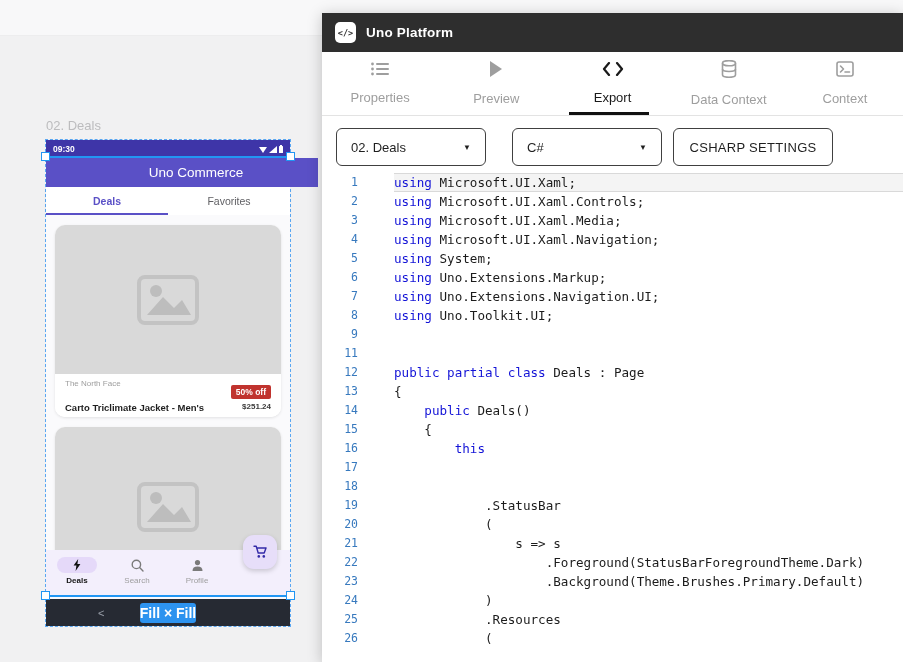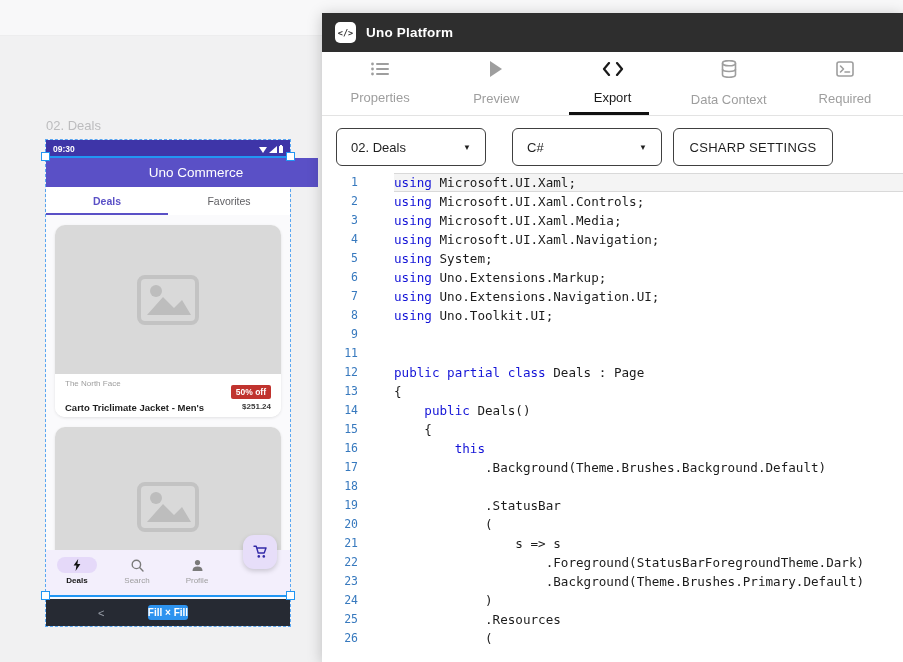--- a/index.html
+++ b/index.html
@@ -39,21 +39,21 @@
   .nav-pill{width:40px;height:16px;border-radius:8px;background:#e5d9f9;margin:0 auto;display:flex;align-items:center;justify-content:center;}
   .nav-ico{height:16px;display:flex;align-items:center;justify-content:center;color:#7a7a7a;}
   .nav-label{margin-top:3px;font-size:8px;color:#9e9e9e;}
   .nav-item.active .nav-label{color:#141414;font-weight:bold;}
   .sel-line{position:absolute;left:0;width:100%;height:2px;background:var(--sel);z-index:5;}
   .sel-top{top:16px;} .sel-bot{top:455px;}
   .handle{position:absolute;width:7px;height:7px;background:#fff;border:1.5px solid var(--sel);z-index:6;box-sizing:content-box;}
   .h-tl{left:-5px;top:12px;} .h-tr{right:-5px;top:12px;} .h-bl{left:-5px;top:451px;} .h-br{right:-5px;top:451px;}
   .size-bar{position:absolute;left:0;top:459px;width:100%;height:27px;background:var(--darkbar);display:flex;align-items:center;}
   .size-chev{position:absolute;left:52px;color:#9aa0aa;font-size:11px;}
-  .fill-pill{margin:8px auto;background:var(--fillblue);color:#fff;font-size:10px;font-weight:bold;padding:2px 0;border-radius:3px;}
+  .fill-pill{margin:8px auto;background:var(--fillblue);color:#fff;font-size:14px;font-weight:bold;padding:2px 0;border-radius:3px;}
   
   .panel{position:absolute;left:322px;top:13px;width:581px;height:649px;background:#fff;
          box-shadow:0 2px 14px rgba(0,0,0,.22);overflow:hidden;}
   .pan-header{height:39px;background:var(--header);display:flex;align-items:center;padding-left:13px;gap:10px;}
   .logo-box{width:21px;height:21px;border-radius:5px;background:#fff;display:flex;align-items:center;justify-content:center;
             font-family:"DejaVu Sans Mono",monospace;font-size:8.5px;font-weight:bold;color:#2e2e2e;}
   .pan-title{color:#fff;font-size:13.5px;font-weight:bold;letter-spacing:.2px;}
   .pan-tabs{height:63px;display:flex;border-bottom:1px solid #e3e3e3;}
   .pan-tab{flex:1;display:flex;flex-direction:column;align-items:center;justify-content:center;gap:14px;
            color:#9e9e9e;font-size:13px;position:relative;cursor:default;}
@@ -230,21 +230,21 @@
           <path d="M1.5 9 C1.5 10.4 4.4 11.5 8 11.5 C11.6 11.5 14.5 10.4 14.5 9" fill="none" stroke="currentColor" stroke-width="1.6"></path>
         </svg>
         <span>Data Context</span>
       </div>
       <div class="pan-tab">
         <svg width="18" height="16" viewBox="0 0 18 16">
           <rect x="1" y="1" width="16" height="14" rx="2" fill="none" stroke="currentColor" stroke-width="1.6"></rect>
           <path d="M4.5 5 L7.5 8 L4.5 11" fill="none" stroke="currentColor" stroke-width="1.6" stroke-linecap="round" stroke-linejoin="round"></path>
           <line x1="9" y1="11" x2="13.5" y2="11" stroke="currentColor" stroke-width="1.6" stroke-linecap="round"></line>
         </svg>
-        <span>Required</span>
+        <span>Context</span>
       </div>
     </div>
 
     <div class="controls">
       <div class="dd dd1">
         <span>02. Deals</span>
         <span class="caret">▼</span>
       </div>
       <div class="dd dd2">
         <span>C#</span>
@@ -262,21 +262,21 @@
         <div class="code-line"><span class="ln">6</span><span class="tx"><span class="kw">using</span><span> Uno.Extensions.Markup;</span></span></div>
         <div class="code-line"><span class="ln">7</span><span class="tx"><span class="kw">using</span><span> Uno.Extensions.Navigation.UI;</span></span></div>
         <div class="code-line"><span class="ln">8</span><span class="tx"><span class="kw">using</span><span> Uno.Toolkit.UI;</span></span></div>
         <div class="code-line"><span class="ln">9</span><span class="tx"></span></div>
         <div class="code-line"><span class="ln">11</span><span class="tx"></span></div>
         <div class="code-line"><span class="ln">12</span><span class="tx"><span class="kw">public partial class</span><span> Deals : Page</span></span></div>
         <div class="code-line"><span class="ln">13</span><span class="tx"><span>{</span></span></div>
         <div class="code-line"><span class="ln">14</span><span class="tx"><span>    </span><span class="kw">public</span><span> Deals()</span></span></div>
         <div class="code-line"><span class="ln">15</span><span class="tx"><span>    {</span></span></div>
         <div class="code-line"><span class="ln">16</span><span class="tx"><span>        </span><span class="kw">this</span></span></div>
-        <div class="code-line"><span class="ln">17</span><span class="tx"><span>            .Background(Theme.Brushes.Background.Default)</span></span></div>
+        <div class="code-line"><span class="ln">17</span></div>
         <div class="code-line"><span class="ln">18</span></div>
         <div class="code-line"><span class="ln">19</span><span class="tx"><span>            .StatusBar</span></span></div>
         <div class="code-line"><span class="ln">20</span><span class="tx"><span>            (</span></span></div>
         <div class="code-line"><span class="ln">21</span><span class="tx"><span>                s =&gt; s</span></span></div>
         <div class="code-line"><span class="ln">22</span><span class="tx"><span>                    .Foreground(StatusBarForegroundTheme.Dark)</span></span></div>
         <div class="code-line"><span class="ln">23</span><span class="tx"><span>                    .Background(Theme.Brushes.Primary.Default)</span></span></div>
         <div class="code-line"><span class="ln">24</span><span class="tx"><span>            )</span></span></div>
         <div class="code-line"><span class="ln">25</span><span class="tx"><span>            .Resources</span></span></div>
         <div class="code-line"><span class="ln">26</span><span class="tx"><span>            (</span></span></div>
       </div>

